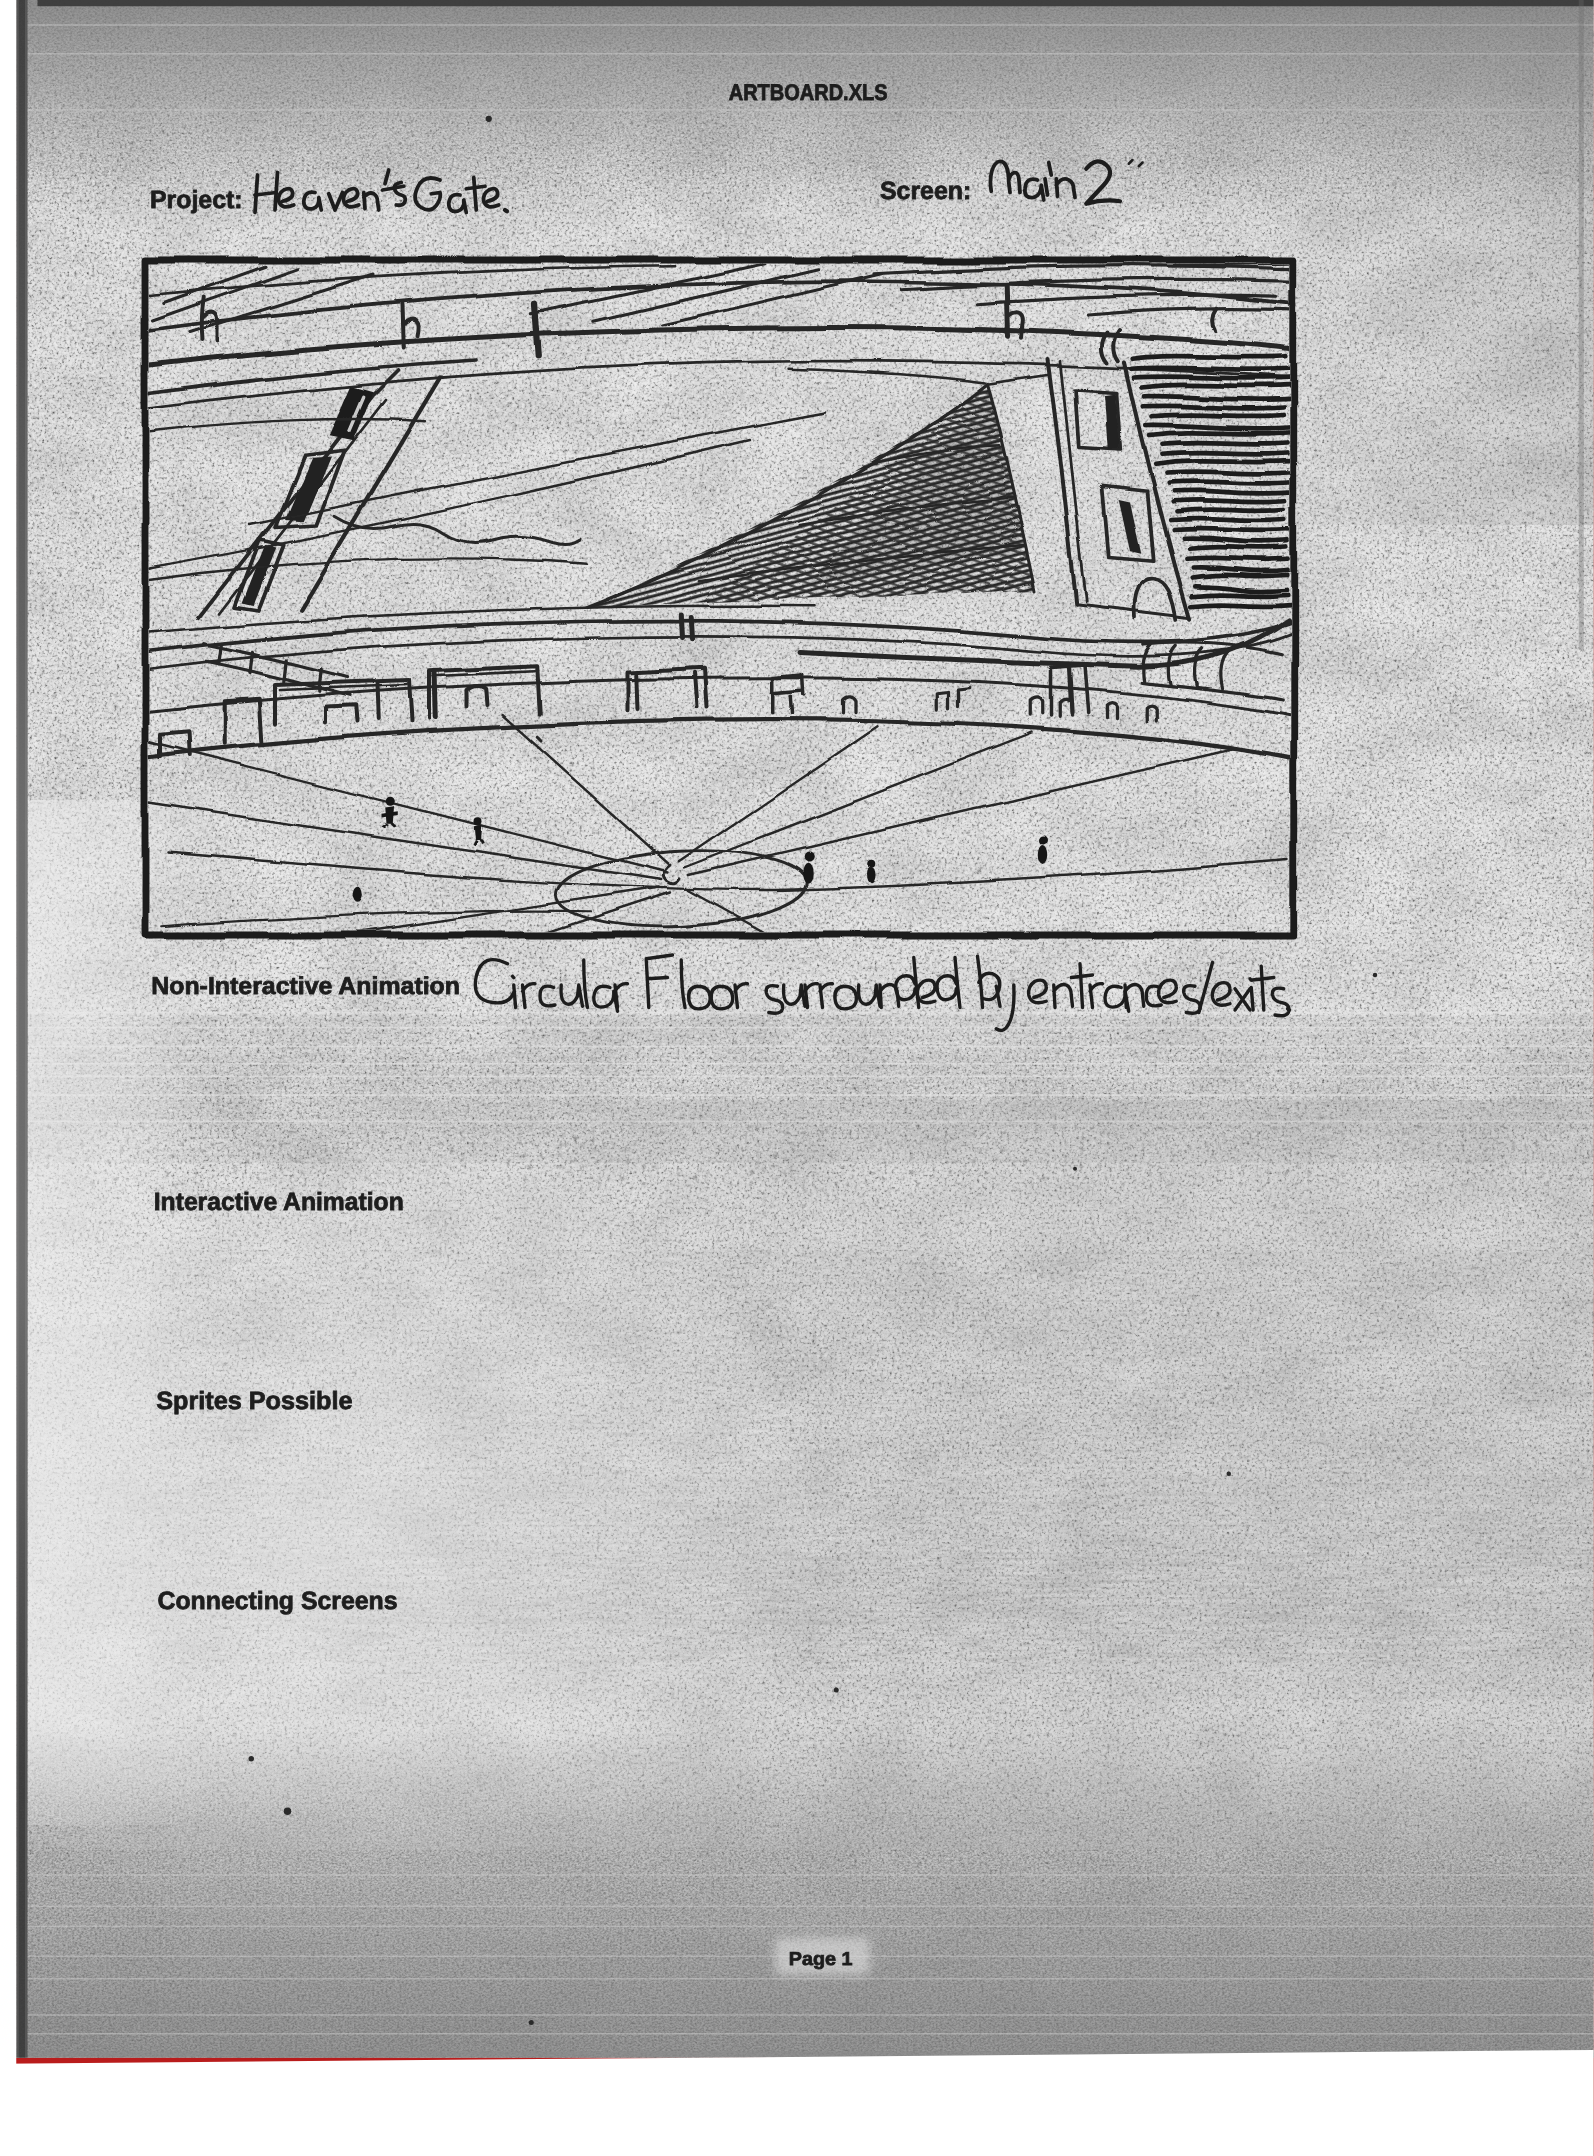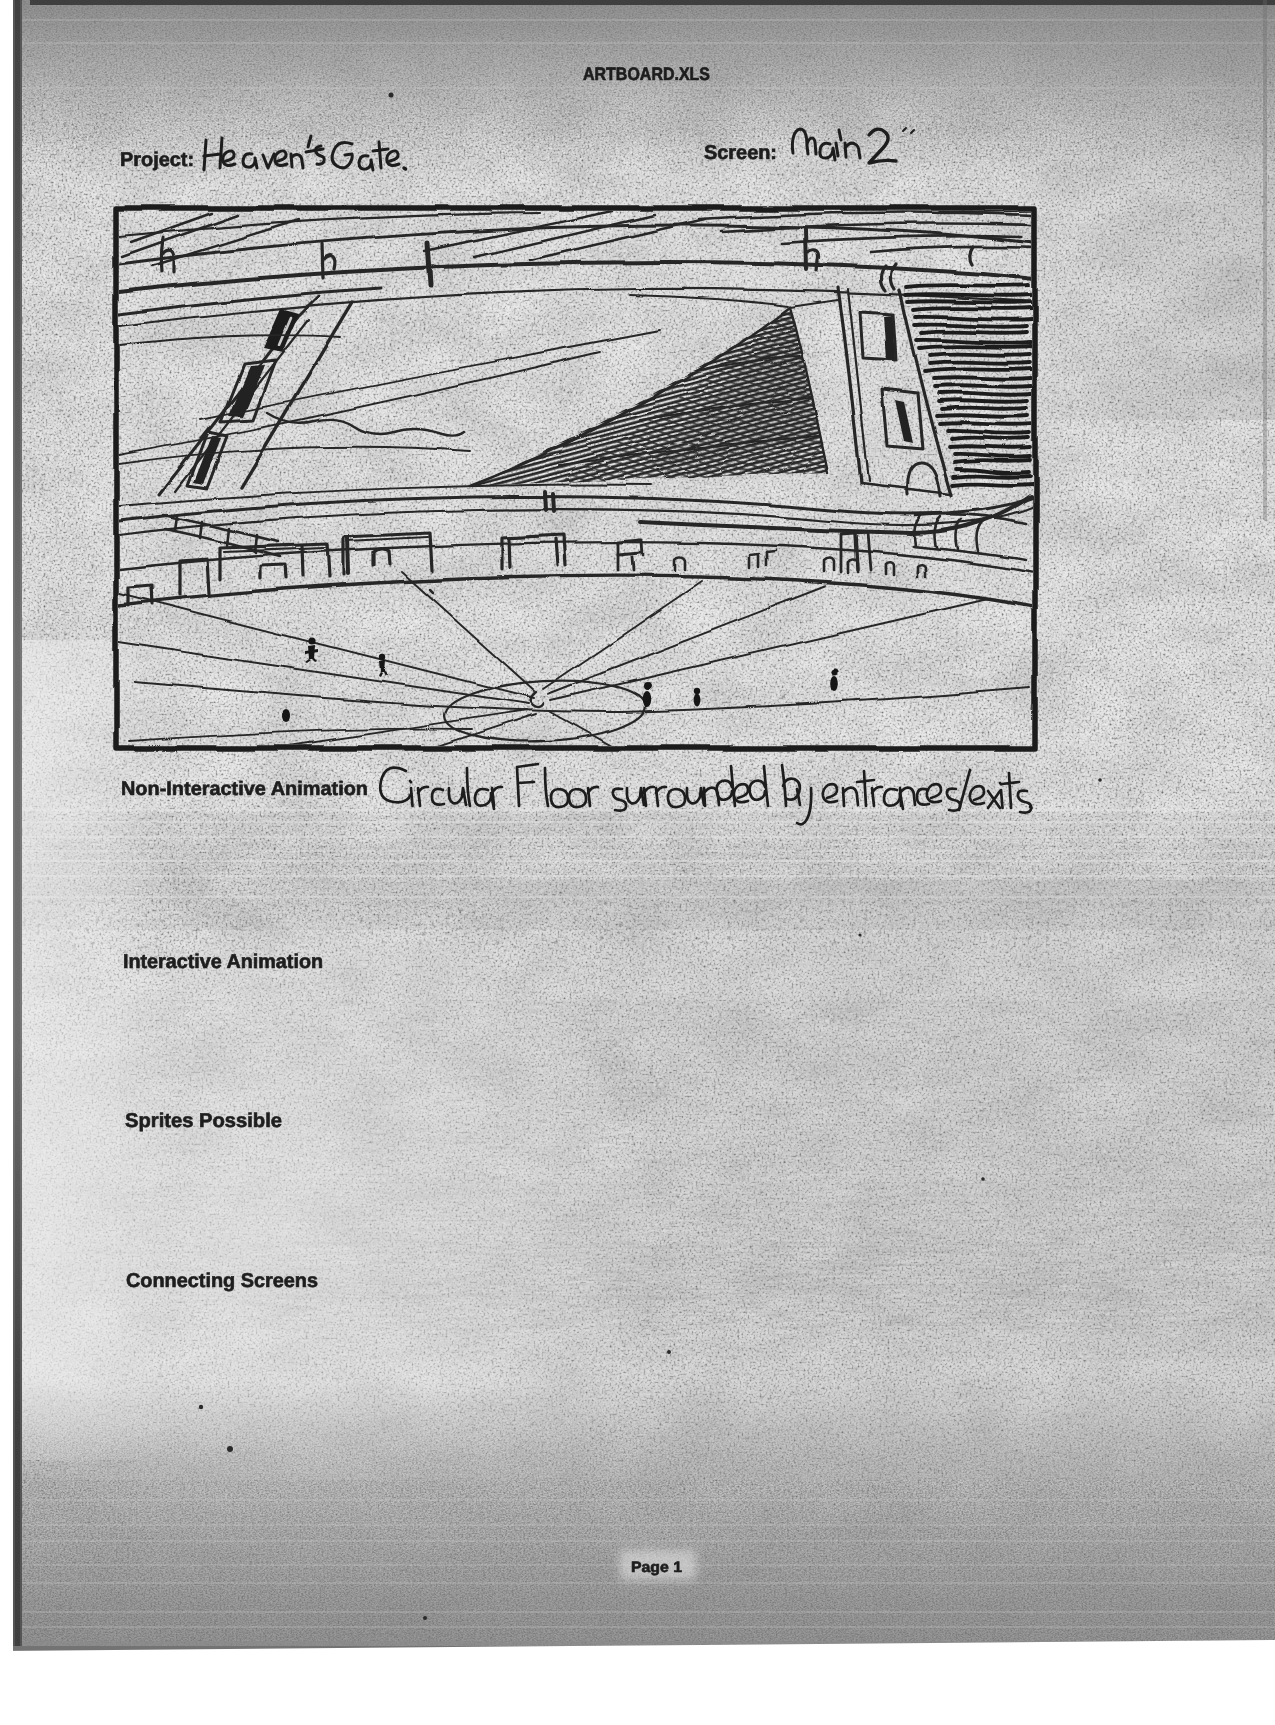--- a/index.html
+++ b/index.html
@@ -1,16 +1,16 @@
 <!DOCTYPE html>
 <html><head>
 <meta charset="utf-8">
 <style>
 html,body{margin:0;padding:0;background:#ffffff;}
-#canvas{position:relative;width:1275px;height:1725px;overflow:hidden;background:#737373;font-family:"Liberation Sans",sans-serif;}
+#canvas{position:relative;width:1275px;height:1725px;overflow:hidden;background:#b91c1c;font-family:"Liberation Sans",sans-serif;}
 svg{position:absolute;top:0;left:0;}
 text{-webkit-font-smoothing:antialiased;text-rendering:geometricPrecision;}
 </style>
 </head>
 <body>
 <div id="canvas">
 <svg width="1275" height="1725" viewBox="0 0 1275 1725">
 <defs>
 <filter id="speck" x="0%" y="0%" width="100%" height="100%">
   <feTurbulence type="fractalNoise" baseFrequency="0.5" numOctaves="2" seed="11" result="t"></feTurbulence>

